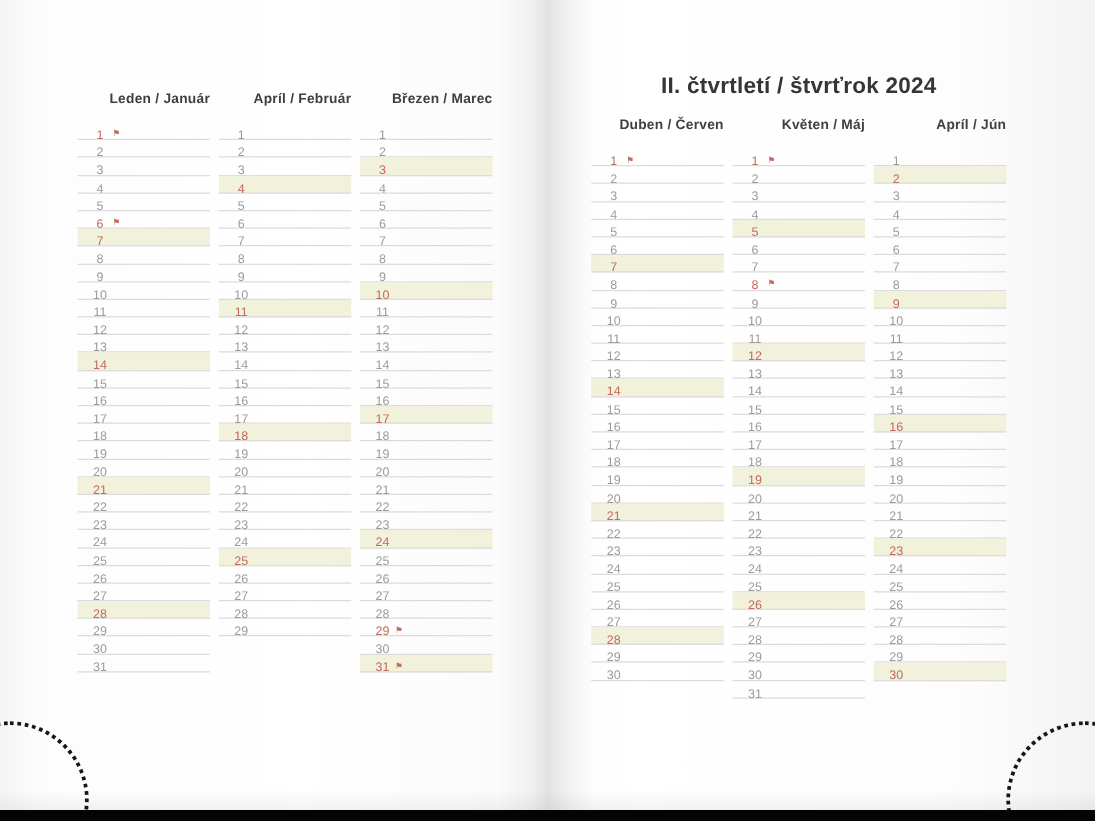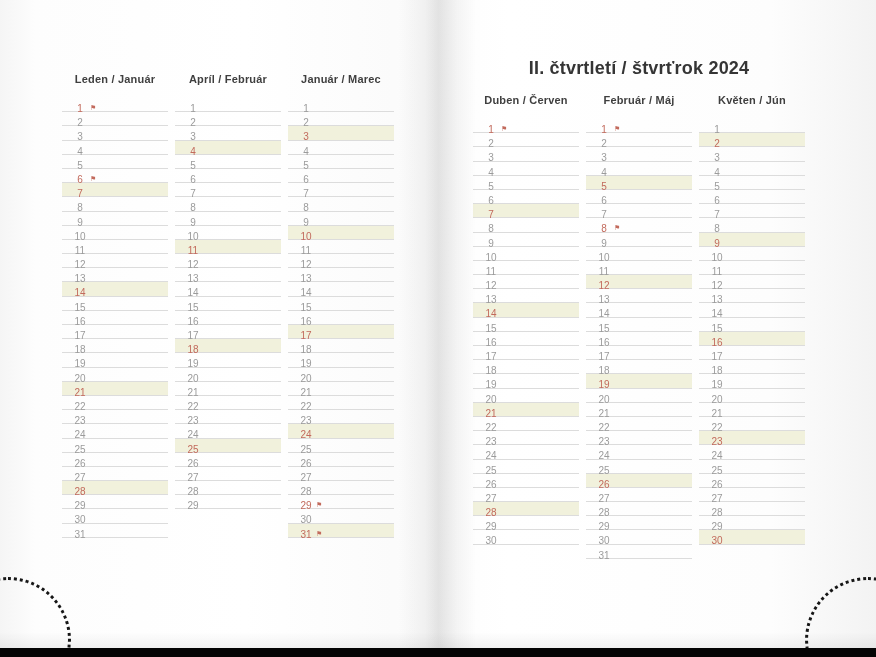--- a/index.html
+++ b/index.html
@@ -25,21 +25,21 @@
   .page{position:absolute;top:58px;width:332px;}
   .page-left{left:62px;}
   .page-right{left:473px;}
   .page-title{
     text-align:center;font-size:18px;font-weight:bold;color:#353535;
     line-height:21px;letter-spacing:0.2px;
   }
   .months{display:flex;gap:7px;margin-top:15px;}
   .month-col{flex:1;min-width:0;}
   .month-header{
-    text-align:center;font-size:11px;font-weight:bold;color:#3f3f3f;
+    text-align:right;font-size:11px;font-weight:bold;color:#3f3f3f;
     height:13px;line-height:13px;letter-spacing:0.2px;
   }
   .day-grid{margin-top:12px;}
   .day-row{
     box-sizing:border-box;height:14.19px;
     border-bottom:1px solid #dcdcdc;
     white-space:nowrap;
   }
   .day-row.hl{background:#f1f1dc;}
   .day-num{
@@ -133,21 +133,21 @@
             <div class="day-row"><span class="day-num">23</span></div>
             <div class="day-row"><span class="day-num">24</span></div>
             <div class="day-row hl"><span class="day-num red">25</span></div>
             <div class="day-row"><span class="day-num">26</span></div>
             <div class="day-row"><span class="day-num">27</span></div>
             <div class="day-row"><span class="day-num">28</span></div>
             <div class="day-row"><span class="day-num">29</span></div>
           </div>
         </div>
         <div class="month-col">
-          <div class="month-header">Január / Marec</div>
+          <div class="month-header">Březen / Marec</div>
           <div class="day-grid">
             <div class="day-row"><span class="day-num">1</span></div>
             <div class="day-row"><span class="day-num">2</span></div>
             <div class="day-row hl"><span class="day-num red">3</span></div>
             <div class="day-row"><span class="day-num">4</span></div>
             <div class="day-row"><span class="day-num">5</span></div>
             <div class="day-row"><span class="day-num">6</span></div>
             <div class="day-row"><span class="day-num">7</span></div>
             <div class="day-row"><span class="day-num">8</span></div>
             <div class="day-row"><span class="day-num">9</span></div>
@@ -210,21 +210,21 @@
             <div class="day-row"><span class="day-num">24</span></div>
             <div class="day-row"><span class="day-num">25</span></div>
             <div class="day-row"><span class="day-num">26</span></div>
             <div class="day-row"><span class="day-num">27</span></div>
             <div class="day-row hl"><span class="day-num red">28</span></div>
             <div class="day-row"><span class="day-num">29</span></div>
             <div class="day-row"><span class="day-num">30</span></div>
           </div>
         </div>
         <div class="month-col">
-          <div class="month-header">Február / Máj</div>
+          <div class="month-header">Květen / Máj</div>
           <div class="day-grid">
             <div class="day-row"><span class="day-num red">1</span><span class="hicon">⚑</span></div>
             <div class="day-row"><span class="day-num">2</span></div>
             <div class="day-row"><span class="day-num">3</span></div>
             <div class="day-row"><span class="day-num">4</span></div>
             <div class="day-row hl"><span class="day-num red">5</span></div>
             <div class="day-row"><span class="day-num">6</span></div>
             <div class="day-row"><span class="day-num">7</span></div>
             <div class="day-row"><span class="day-num red">8</span><span class="hicon">⚑</span></div>
             <div class="day-row"><span class="day-num">9</span></div>
@@ -246,21 +246,21 @@
             <div class="day-row"><span class="day-num">25</span></div>
             <div class="day-row hl"><span class="day-num red">26</span></div>
             <div class="day-row"><span class="day-num">27</span></div>
             <div class="day-row"><span class="day-num">28</span></div>
             <div class="day-row"><span class="day-num">29</span></div>
             <div class="day-row"><span class="day-num">30</span></div>
             <div class="day-row"><span class="day-num">31</span></div>
           </div>
         </div>
         <div class="month-col">
-          <div class="month-header">Květen / Jún</div>
+          <div class="month-header">Apríl / Jún</div>
           <div class="day-grid">
             <div class="day-row"><span class="day-num">1</span></div>
             <div class="day-row hl"><span class="day-num red">2</span></div>
             <div class="day-row"><span class="day-num">3</span></div>
             <div class="day-row"><span class="day-num">4</span></div>
             <div class="day-row"><span class="day-num">5</span></div>
             <div class="day-row"><span class="day-num">6</span></div>
             <div class="day-row"><span class="day-num">7</span></div>
             <div class="day-row"><span class="day-num">8</span></div>
             <div class="day-row hl"><span class="day-num red">9</span></div>

